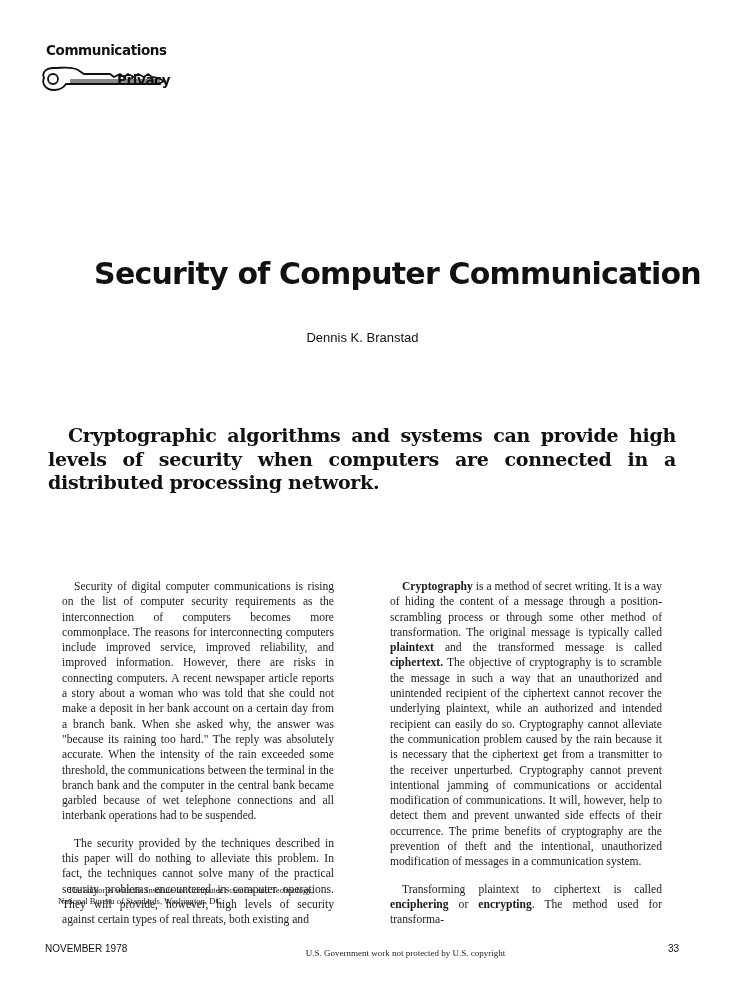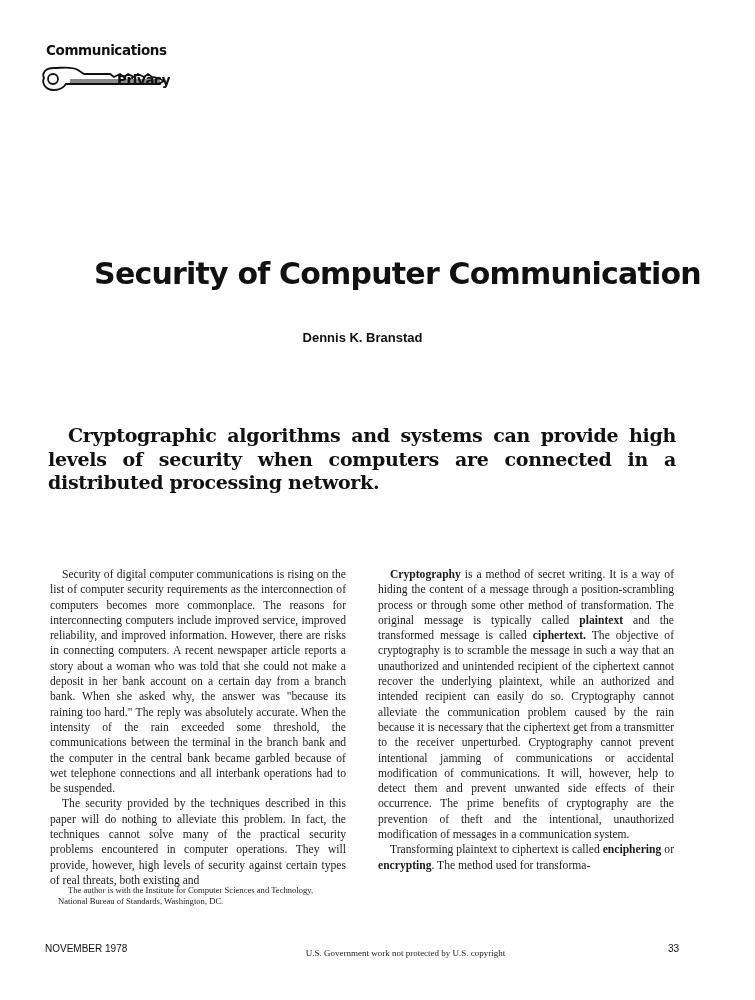--- a/index.html
+++ b/index.html
@@ -2,24 +2,24 @@
 <html><head>
 <meta charset="utf-8">
 <style>
   html, body { margin: 0; padding: 0; background: #ffffff; }
   body { width: 755px; height: 1000px; position: relative; overflow: hidden; color: #111; }
   .logo { position: absolute; left: 40px; top: 40px; width: 130px; height: 60px; }
   .logo .l1 { position: absolute; left: 6px; top: 2px; font-family: "DejaVu Sans", sans-serif; font-weight: bold; font-size: 13.5px; letter-spacing: -0.4px; color: #111; }
   .logo .l2 { position: absolute; left: 77px; top: 32px; font-family: "DejaVu Sans", sans-serif; font-weight: bold; font-size: 13.5px; letter-spacing: -0.4px; color: #111; }
   .logo svg { position: absolute; left: 0; top: 20px; }
   .title { position: absolute; left: 0; width: 755px; top: 256px; text-align: center; font-family: "DejaVu Sans", sans-serif; font-weight: bold; font-size: 30px; letter-spacing: -0.8px; color: #111; margin-left: 20px; }
-  .author { position: absolute; left: 0; width: 725px; top: 330px; text-align: center; font-family: "Liberation Sans", sans-serif; font-weight: bold; font-size: 13px; color: #111; }
+  .author { position: absolute; left: 0; width: 725px; top: 330px; text-align: center; font-family: "Liberation Sans", sans-serif; font-weight: normal; font-size: 13px; color: #111; }
   .abstract { position: absolute; left: 48px; width: 628px; top: 424px; font-family: "DejaVu Serif", serif; font-weight: bold; font-size: 19px; line-height: 23.5px; text-align: justify; text-indent: 20px; letter-spacing: -0.3px; color: #111; }
   .col { position: absolute; top: 567px; width: 296px; font-family: "Liberation Serif", serif; font-size: 11.6px; line-height: 15.3px; text-align: justify; color: #1a1a1a; }
-  .col p { margin: 0; text-indent: 12px; }
+  .col p { margin: 12px; text-indent: 12px; }
   .col p.noindent { text-indent: 0; }
   .col.left { left: 50px; }
   .col.right { left: 378px; }
   .footnote { position: absolute; left: 50px; top: 877px; width: 300px; font-family: "Liberation Serif", serif; font-size: 8.6px; line-height: 11px; color: #222; }
   .footnote p { margin: 8px; text-indent: 10px; }
   .copyright { position: absolute; left: 0; width: 725px; top: 948px; text-align: center; font-family: "Liberation Serif", serif; font-size: 9px; color: #222; margin-left: 43px; }
   .folio-left { position: absolute; left: 45px; top: 943px; font-family: "Liberation Sans", sans-serif; font-size: 10px; color: #111; text-align: center; }
   .folio-right { position: absolute; left: 668px; top: 943px; font-family: "Liberation Sans", sans-serif; font-size: 10px; color: #111; }
   b { font-weight: bold; }
 </style>

